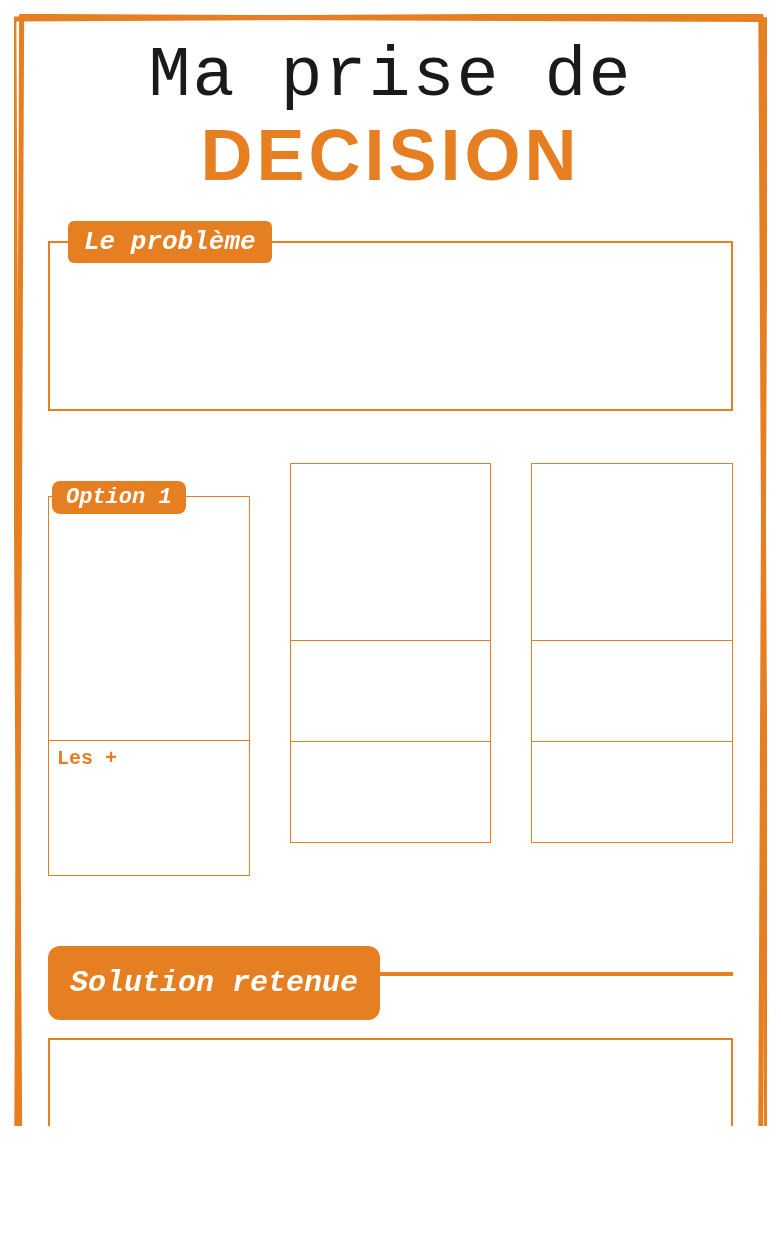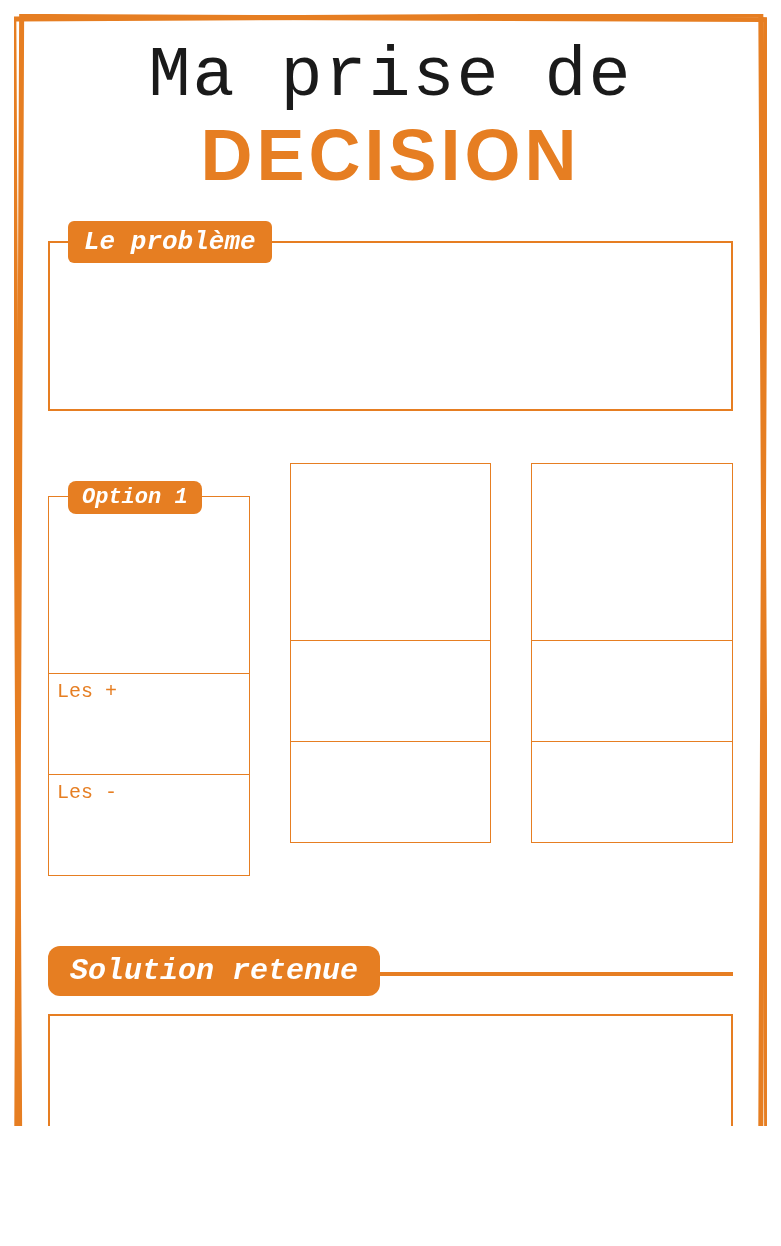--- a/index.html
+++ b/index.html
@@ -99,38 +99,39 @@
     background: var(--orange);
     color: #fff;
     font-style: italic;
     font-weight: bold;
     font-family: "Courier New", Courier, monospace;
     border-radius: 8px;
     padding: 4px 14px;
     font-size: 22px;
     position: relative;
     z-index: 2;
-    margin-left: 20px;
+    margin-left: 4px;
   }
   .option-box {
     border: 1.5px solid var(--orange-border);
     margin-top: -18px;
     position: relative;
     z-index: 1;
     height: 380px;
     display: flex;
     flex-direction: column;
   }
   .seg-top { flex: 2; }
   .seg-mid {
     flex: 1;
     border-top: 1.5px solid var(--orange-border);
     padding: 6px 8px;
     color: var(--orange);
     font-size: 20px;
+    font-weight: bold;
   }
   .seg-bot {
     flex: 1;
     border-top: 1.5px solid var(--orange-border);
     padding: 6px 8px;
     color: var(--orange);
     font-size: 20px;
   }
 
   
@@ -139,21 +140,21 @@
     margin: 70px 18px 0 18px;
   }
   .solution-pill {
     display: inline-block;
     background: var(--orange);
     color: #fff;
     font-style: italic;
     font-weight: bold;
     font-family: "Courier New", Courier, monospace;
     border-radius: 12px;
-    padding: 8px 22px;
+    padding: 20px 22px;
     font-size: 30px;
     position: relative;
     z-index: 2;
   }
   .solution-connector {
     position: absolute;
     height: 4px;
     background: var(--orange);
     top: 26px;
     left: 0;
@@ -192,23 +193,20 @@
 
     <div class="options-row">
 
       <div class="option-col">
         <span class="opt-pill">Option 1</span>
         <div class="option-box">
           <div class="seg-top"></div>
           <div class="seg-mid">
             <span>Les +</span>
           </div>
-          <div class="seg-bot">
-            <span>Les -</span>
-          </div>
         </div>
       </div>
 
       <div class="option-col">
         <div class="option-box">
           <div class="seg-top"></div>
           <div class="seg-mid">
             <span></span>
           </div>
           <div class="seg-bot">

